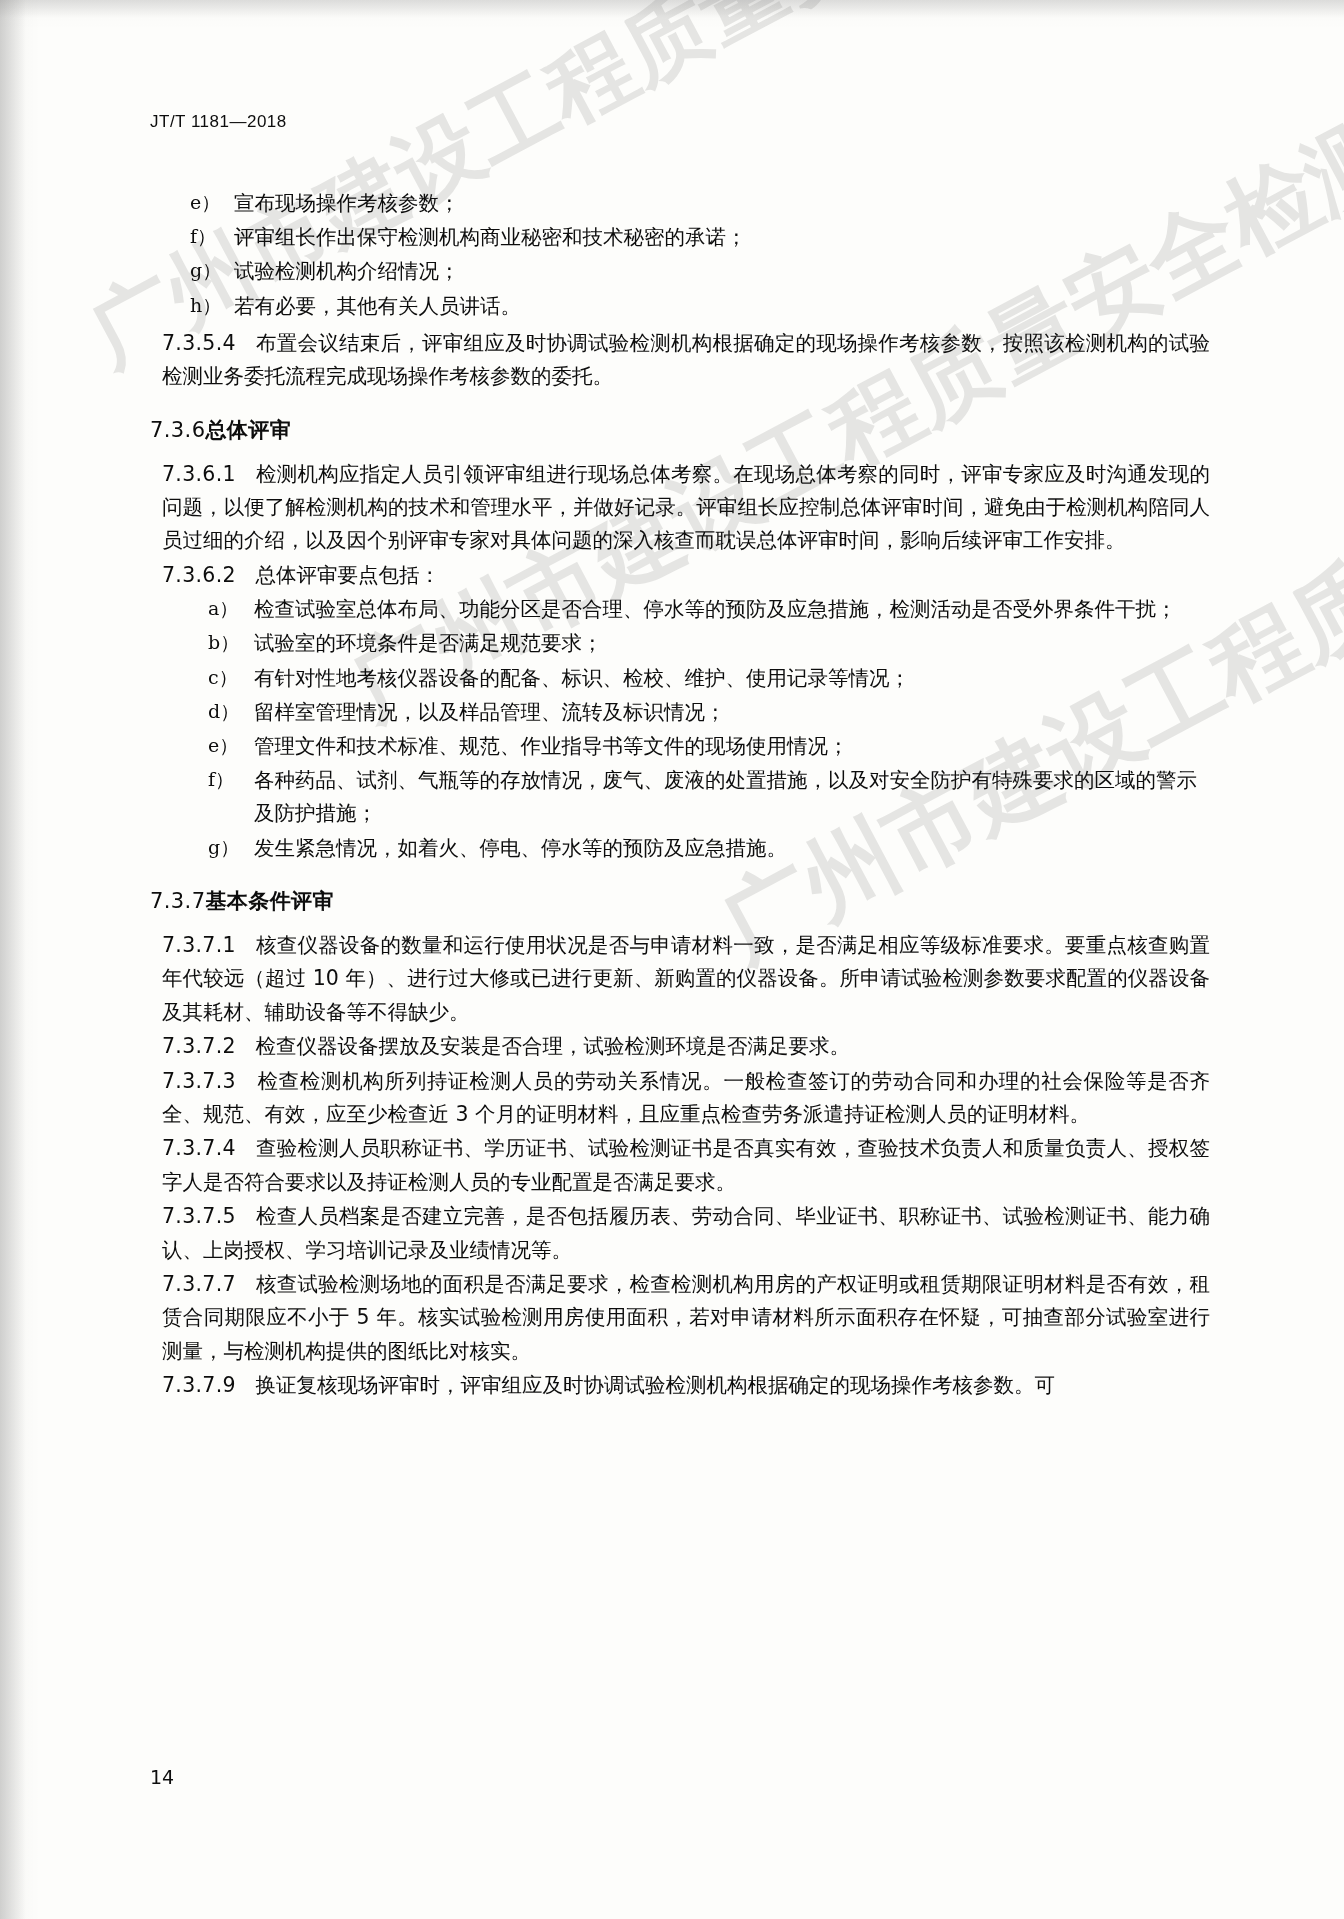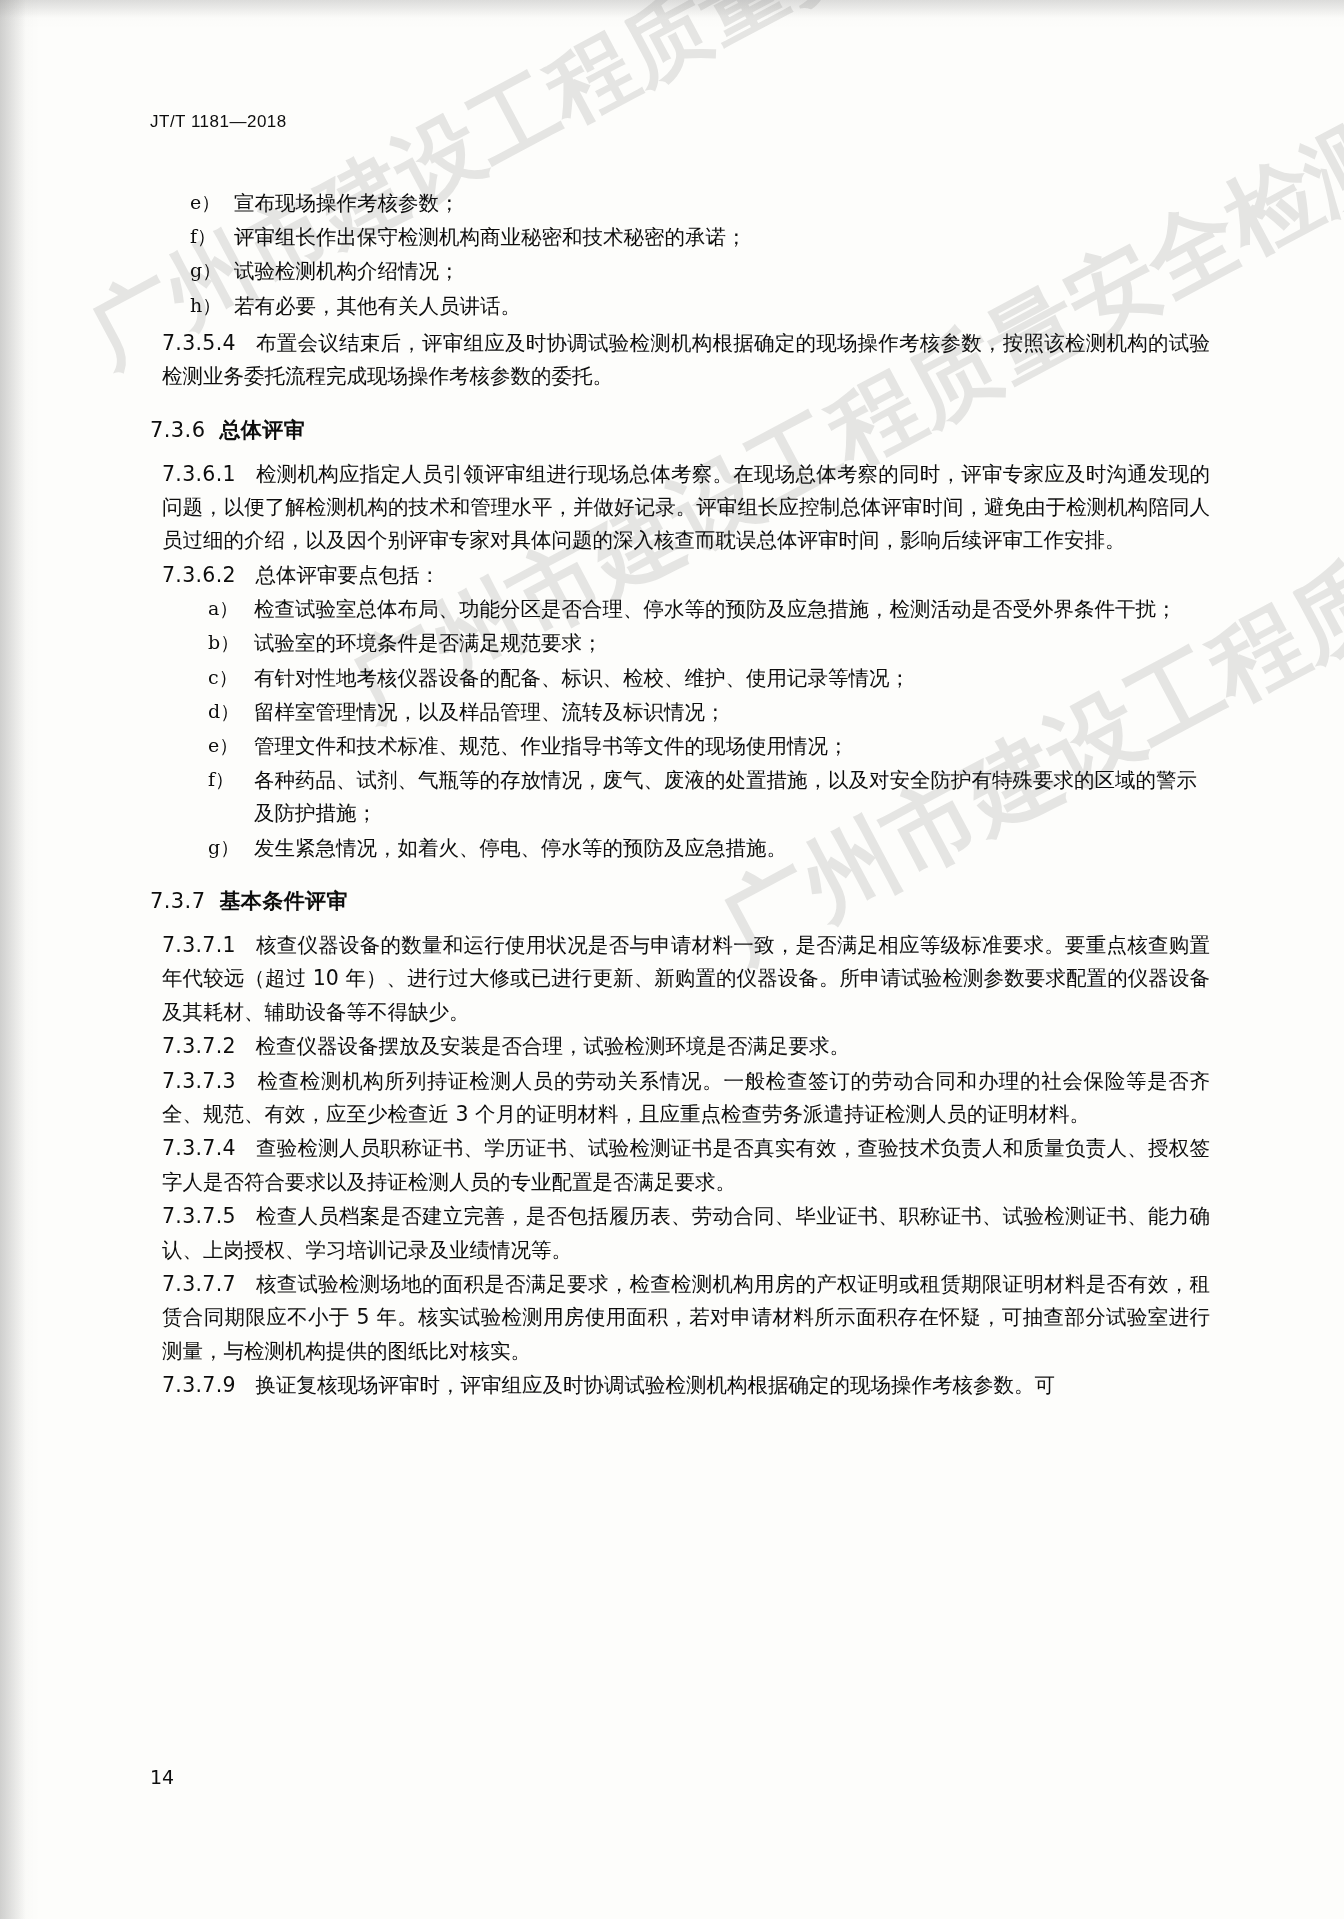--- a/index.html
+++ b/index.html
@@ -78,21 +78,20 @@
   }
   h3.subhead {
     font-size: 21px;
     font-weight: bold;
     margin: 22px 0 14px 0;
     letter-spacing: 0.4px;
   }
   h3.subhead .sechead-num {
     font-weight: normal;
     font-family: "DejaVu Sans", "Liberation Sans", sans-serif;
-    margin-right: 14px;
   }
   .pagenum {
     position: absolute;
     left: 150px;
     top: 1766px;
     font-size: 19px;
     font-family: "DejaVu Sans", "Liberation Sans", sans-serif;
   }
   
   .watermark {

